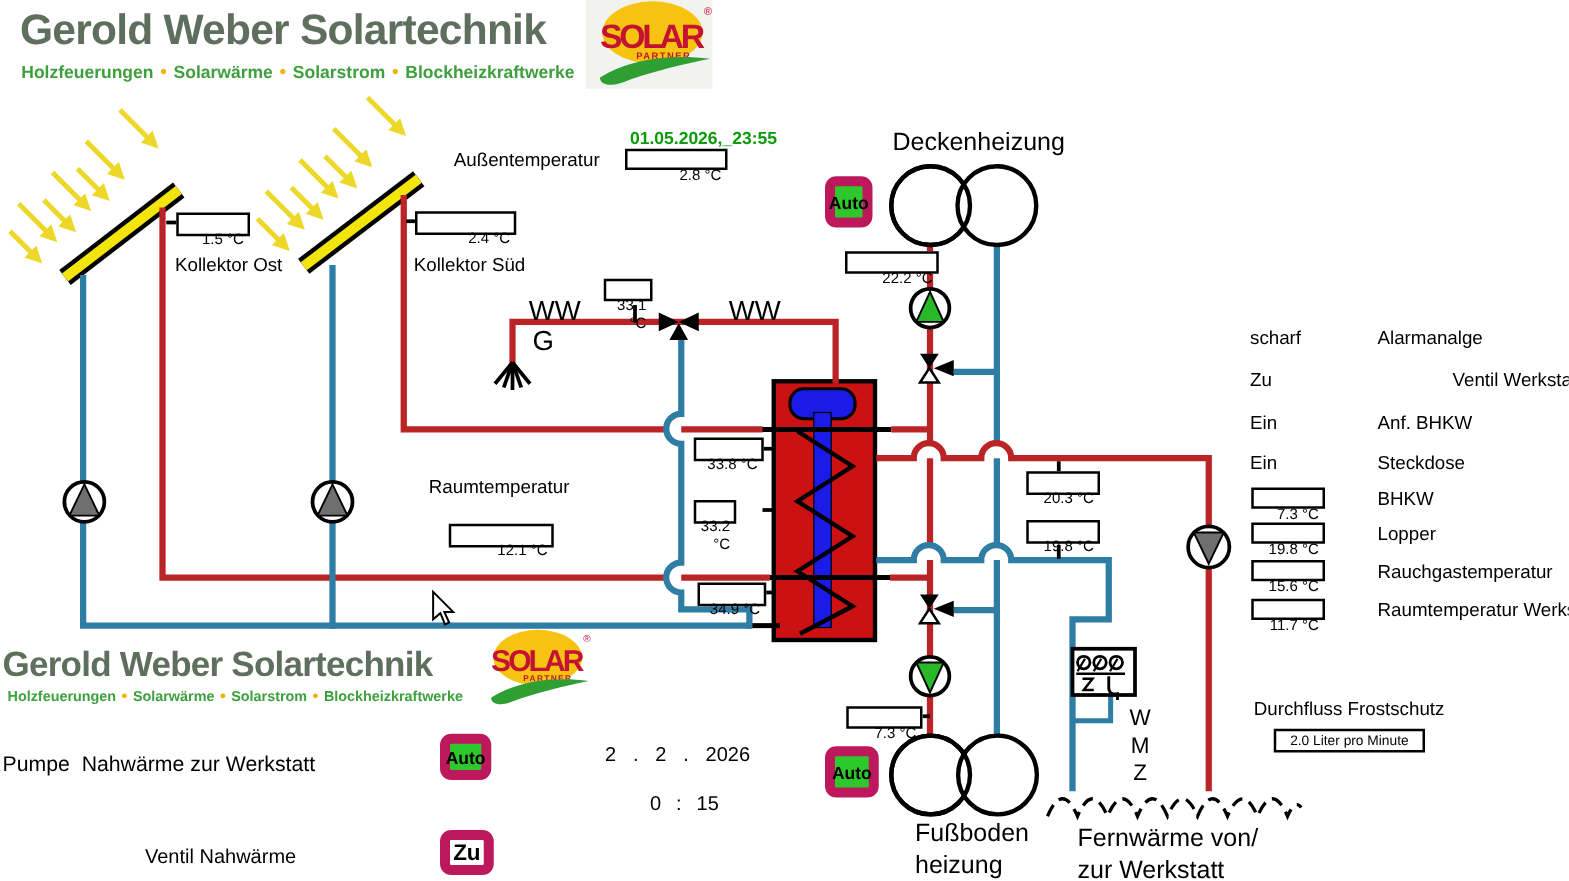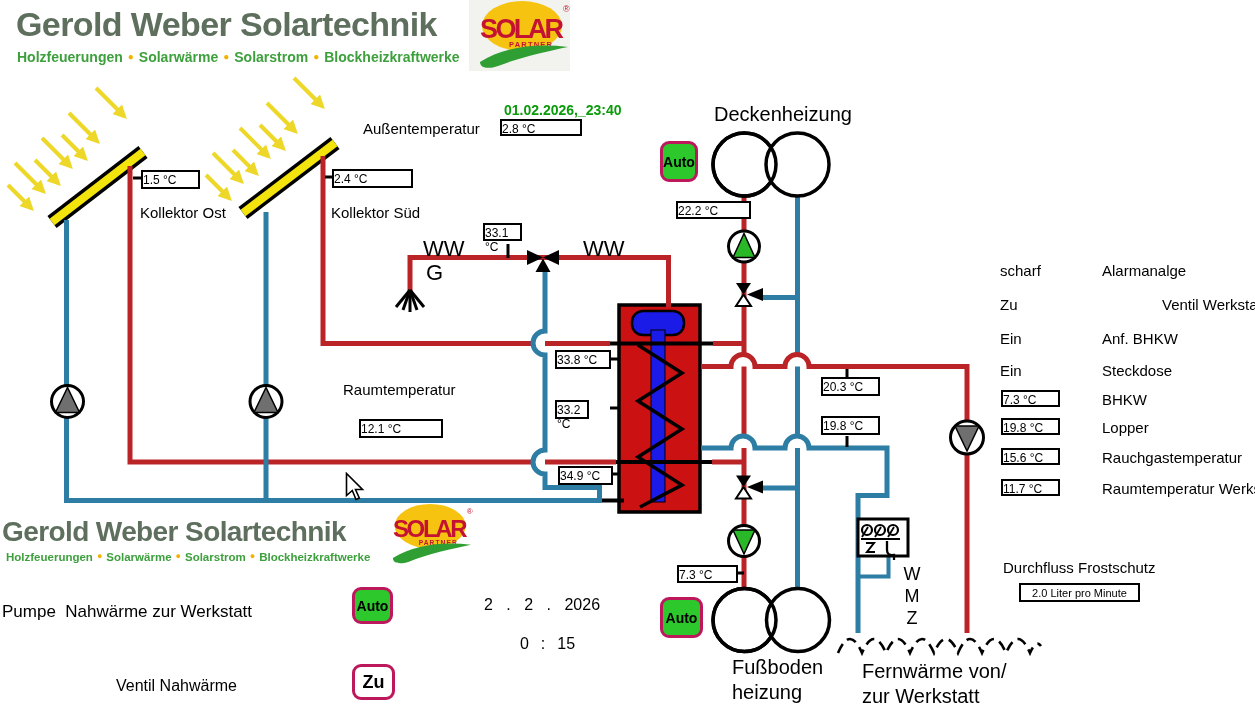--- a/index.html
+++ b/index.html
@@ -1,20 +1,20 @@
 <!DOCTYPE html>
 <html><head>
 <meta charset="utf-8">
 <style>
 html,body{margin:0;padding:0}
 body{width:1255px;height:705px;position:relative;background:#fff;font-family:"Liberation Sans",sans-serif;overflow:hidden;color:#000}
 .abs{position:absolute;white-space:pre}
-.tbox{position:absolute;background:#fff;border:2px solid #000;box-sizing:border-box;font-size:12px;text-align:left;padding:1px 3px 0 0;line-height:14px}
+.tbox{position:absolute;background:#fff;border:2px solid #000;box-sizing:border-box;font-size:12px;text-align:right;padding:12px 3px 0 0;line-height:14px}
 .tbox.center{text-align:center;padding:1px 0 0 0;font-size:11px}
-.btn{position:absolute;border:3px solid #be185d;border-radius:9px;box-sizing:border-box;display:flex;align-items:center;justify-content:center;font-weight:bold}
+.btn{position:absolute;border:8px solid #be185d;border-radius:9px;box-sizing:border-box;display:flex;align-items:center;justify-content:center;font-weight:bold}
 .btn.green{background:#2cc82c;font-size:14px}
 .btn.white{background:#fff;font-size:18px}
 .status-state{position:absolute;width:60px;font-size:15px}
 .status-label{position:absolute;font-size:15px;white-space:pre}
 .brand-title{position:absolute;font-weight:bold;color:#5e6f5e;letter-spacing:-0.6px;white-space:pre}
 .brand-sub{position:absolute;color:#3da03d;font-weight:bold;white-space:pre}
 .brand-sub .bullet{color:#f0b400;font-size:10px;vertical-align:2px;margin:0 5px}
 .brand-sub.small .bullet{margin:0 4px;font-size:9px}
 #diagram{position:absolute;left:0;top:0}
 .logo-svg{position:absolute}
@@ -201,21 +201,21 @@
 <div class="brand-sub small" style="left:6px;top:551px;font-size:11.5px"><span>Holzfeuerungen</span><span class="bullet">●</span><span>Solarwärme</span><span class="bullet">●</span><span>Solarstrom</span><span class="bullet">●</span><span>Blockheizkraftwerke</span></div>
 
 <svg class="logo-svg" style="left:389px;top:503px" width="86" height="64" viewBox="0 0 92 72">
   <ellipse cx="44" cy="26" rx="40" ry="25" fill="#f6c410"></ellipse>
   <text x="2" y="38" font-size="27" font-weight="bold" fill="#c41232" textLength="84">SOLAR</text>
   <text x="85" y="12" font-size="9" fill="#c41232">®</text>
   <text x="31" y="47" font-size="7.5" font-weight="bold" letter-spacing="1.2" fill="#c41232">PARTNER</text>
   <path d="M2,62 C26,47 58,43 90,47 C70,51 40,58 20,66 C10,69.5 2,68 2,62 Z" fill="#2f9e33"></path>
 </svg>
 
-<div class="abs" style="left:504px;top:102px;font-size:14px;font-weight:bold;color:#0a9b0a">01.02.2026,_23:40</div>
+<div class="abs" style="left:504px;top:102px;font-size:14px;font-weight:bold;color:#0a9b0a">01.05.2026,_23:55</div>
 <div class="abs" style="left:363px;top:120px;font-size:15px">Außentemperatur</div>
 <div class="tbox" style="left:500px;top:119px;width:82px;height:17px">2.8 °C</div>
 
 <div class="tbox" style="left:141px;top:170px;width:59px;height:19px">1.5 °C</div>
 <div class="tbox" style="left:332px;top:169px;width:81px;height:19px">2.4 °C</div>
 <div class="abs" style="left:140px;top:204px;font-size:15px">Kollektor Ost</div>
 <div class="abs" style="left:331px;top:204px;font-size:15px">Kollektor Süd</div>
 
 <div class="abs" style="left:423px;top:236px;font-size:22px">WW</div>
 <div class="abs" style="left:583px;top:236px;font-size:22px">WW</div>

